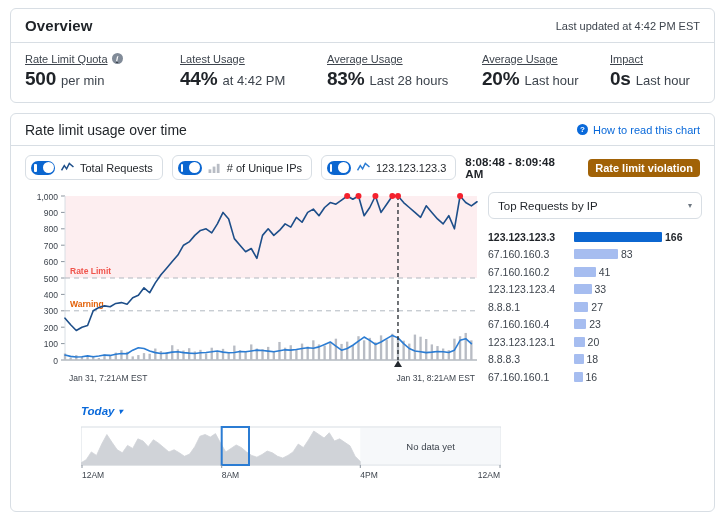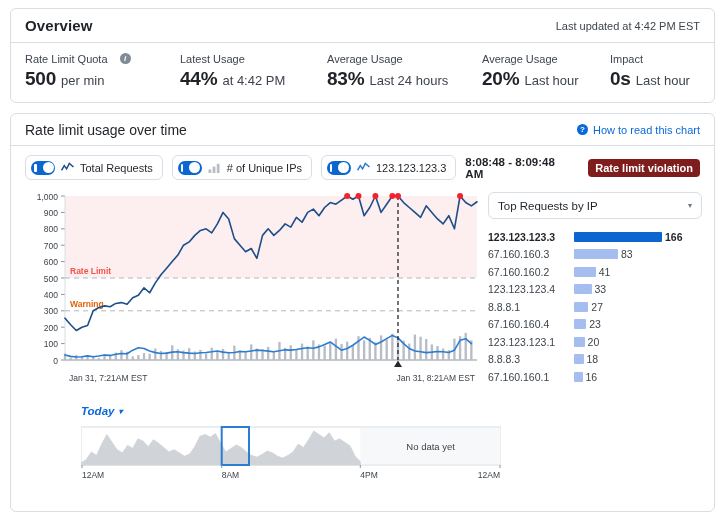--- a/index.html
+++ b/index.html
@@ -22,21 +22,21 @@
   .ov-title { font-size: 15px; font-weight: bold; color: #1f2328; letter-spacing: .1px; }
   .ov-updated { font-size: 11px; color: #3d444d; }
 
   .ov-body { display: flex; padding: 10px 14px 12px 14px; }
   .stat { flex: 0 0 auto; }
   .stat:nth-child(1) { width: 155px; }
   .stat:nth-child(2) { width: 147px; }
   .stat:nth-child(3) { width: 155px; }
   .stat:nth-child(4) { width: 128px; }
   .stat:nth-child(5) { width: 110px; }
-  .stat-label { font-size: 11px; color: #3d444d; display: flex; align-items: flex-start; gap: 12px; }
+  .stat-label { font-size: 11px; color: #3d444d; display: flex; align-items: flex-start; gap: 4px; text-decoration: underline; }
   .stat-row { margin-top: 3px; display: flex; align-items: baseline; gap: 5px; }
   .stat-big { font-size: 19px; font-weight: bold; color: #1f2328; letter-spacing: -.2px; }
   .stat-sub { font-size: 13px; color: #3d444d; }
 
   .info-dot {
     width: 11px; height: 11px; border-radius: 50%; background: #818b98;
     display: inline-flex; align-items: center; justify-content: center;
     color: #fff; font-size: 8px; font-weight: bold; font-style: italic; line-height: 1;
   }
 
@@ -69,21 +69,21 @@
   }
   .switch::after {
     content: ""; position: absolute; right: 1.5px; top: 1.5px;
     width: 11px; height: 11px; border-radius: 50%; background: #fff;
   }
   .chip-label { font-size: 11px; color: #1f2328; white-space: nowrap; }
   .mini-ic { width: 13px; height: 11px; flex: 0 0 auto; }
 
   .range-text { font-size: 11.5px; font-weight: bold; color: #1f2328; margin-left: auto; }
   .violation-badge {
-    margin-left: 9px; background: #7f1d1d; color: #fff; font-size: 11px; font-weight: bold;
+    margin-left: 9px; background: #a16207; color: #fff; font-size: 11px; font-weight: bold;
     padding: 3px 7px; border-radius: 4px; white-space: nowrap;
   }
 
   .ch-body { display: flex; padding: 2px 12px 0 12px; }
   .plot-wrap { width: 455px; flex: 0 0 auto; }
   .side-wrap { flex: 1; padding-left: 10px; padding-top: 4px; }
 
   .select-box {
     border: 1px solid #d8dee4; border-radius: 6px; height: 27px;
     display: flex; align-items: center; justify-content: space-between;
@@ -141,21 +141,21 @@
           <span class="stat-sub">at 4:42 PM</span>
         </div>
       </div>
 
       <div class="stat">
         <div class="stat-label">
           <span>Average Usage</span>
         </div>
         <div class="stat-row">
           <span class="stat-big">83%</span>
-          <span class="stat-sub">Last 24 hours</span>
+          <span class="stat-sub">Last 28 hours</span>
         </div>
       </div>
 
       <div class="stat">
         <div class="stat-label">
           <span>Average Usage</span>
         </div>
         <div class="stat-row">
           <span class="stat-big">20%</span>
           <span class="stat-sub">Last hour</span>

